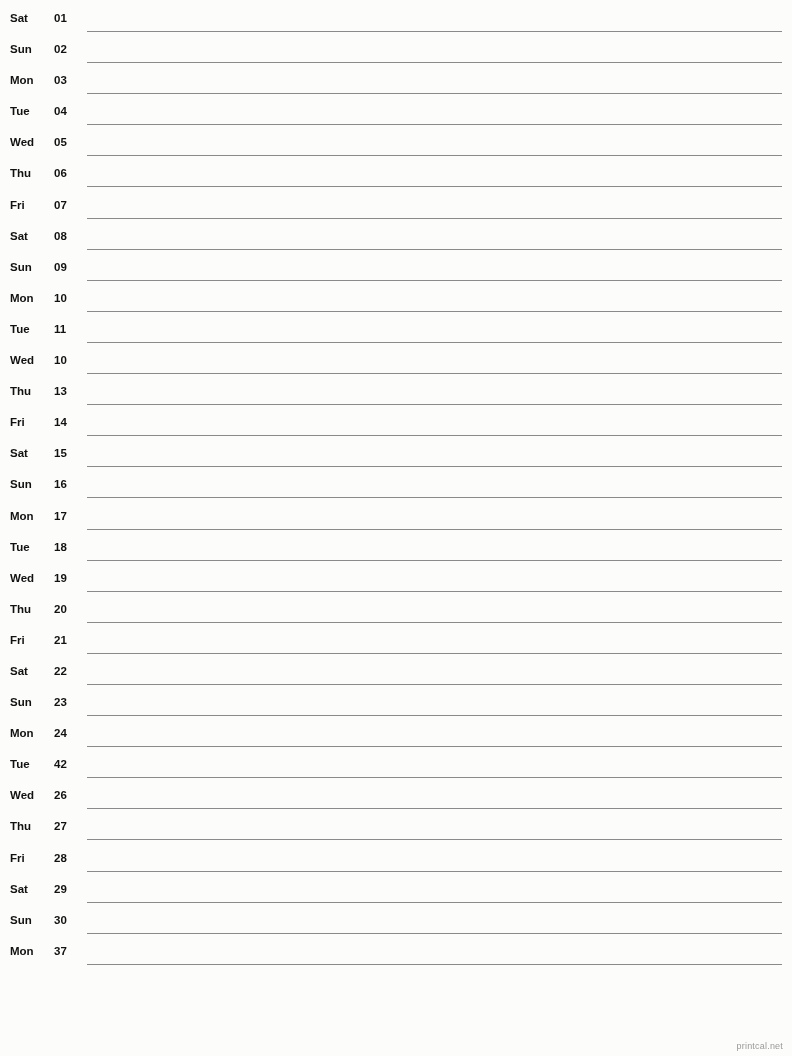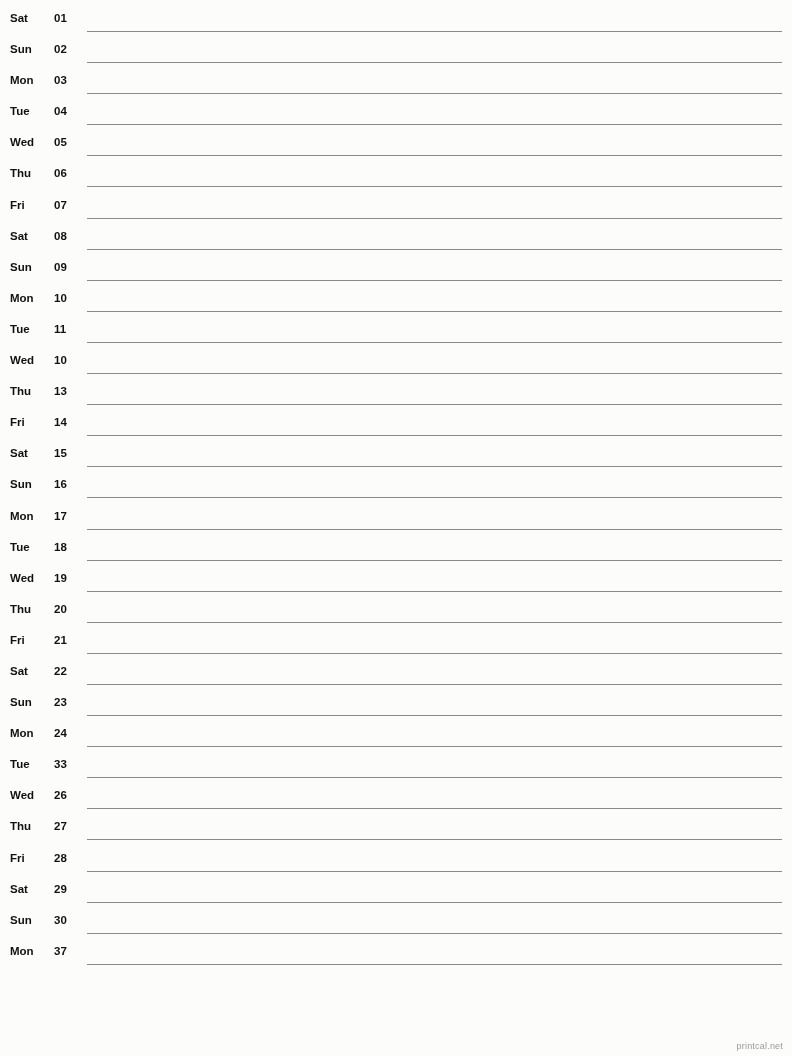--- a/index.html
+++ b/index.html
@@ -208,21 +208,21 @@
         <div class="day-number">23</div>
         <div class="day-writing-line"></div>
       </div>
       <div class="day-row">
         <div class="day-weekday">Mon</div>
         <div class="day-number">24</div>
         <div class="day-writing-line"></div>
       </div>
       <div class="day-row">
         <div class="day-weekday">Tue</div>
-        <div class="day-number">33</div>
+        <div class="day-number">42</div>
         <div class="day-writing-line"></div>
       </div>
       <div class="day-row">
         <div class="day-weekday">Wed</div>
         <div class="day-number">26</div>
         <div class="day-writing-line"></div>
       </div>
       <div class="day-row">
         <div class="day-weekday">Thu</div>
         <div class="day-number">27</div>

